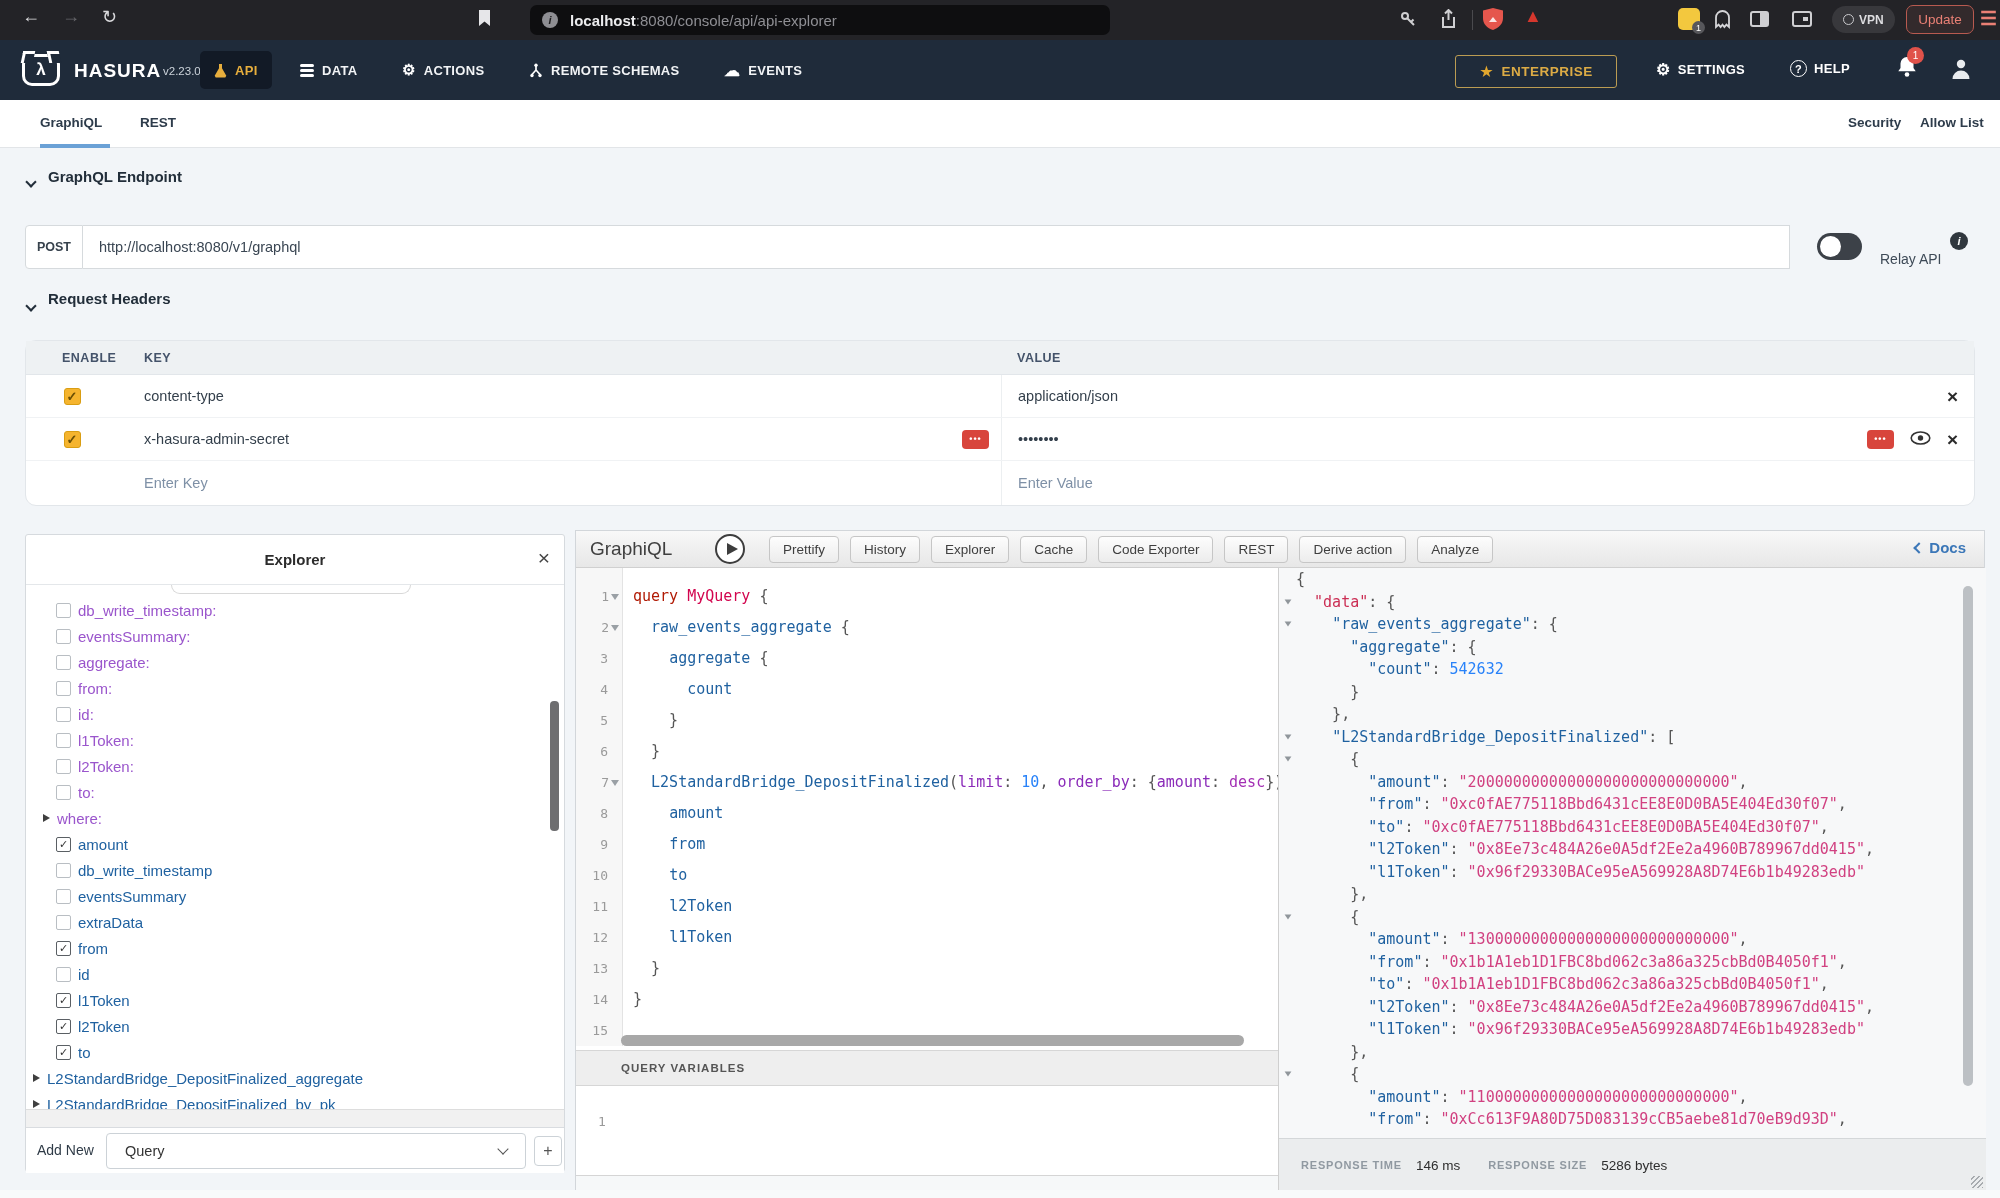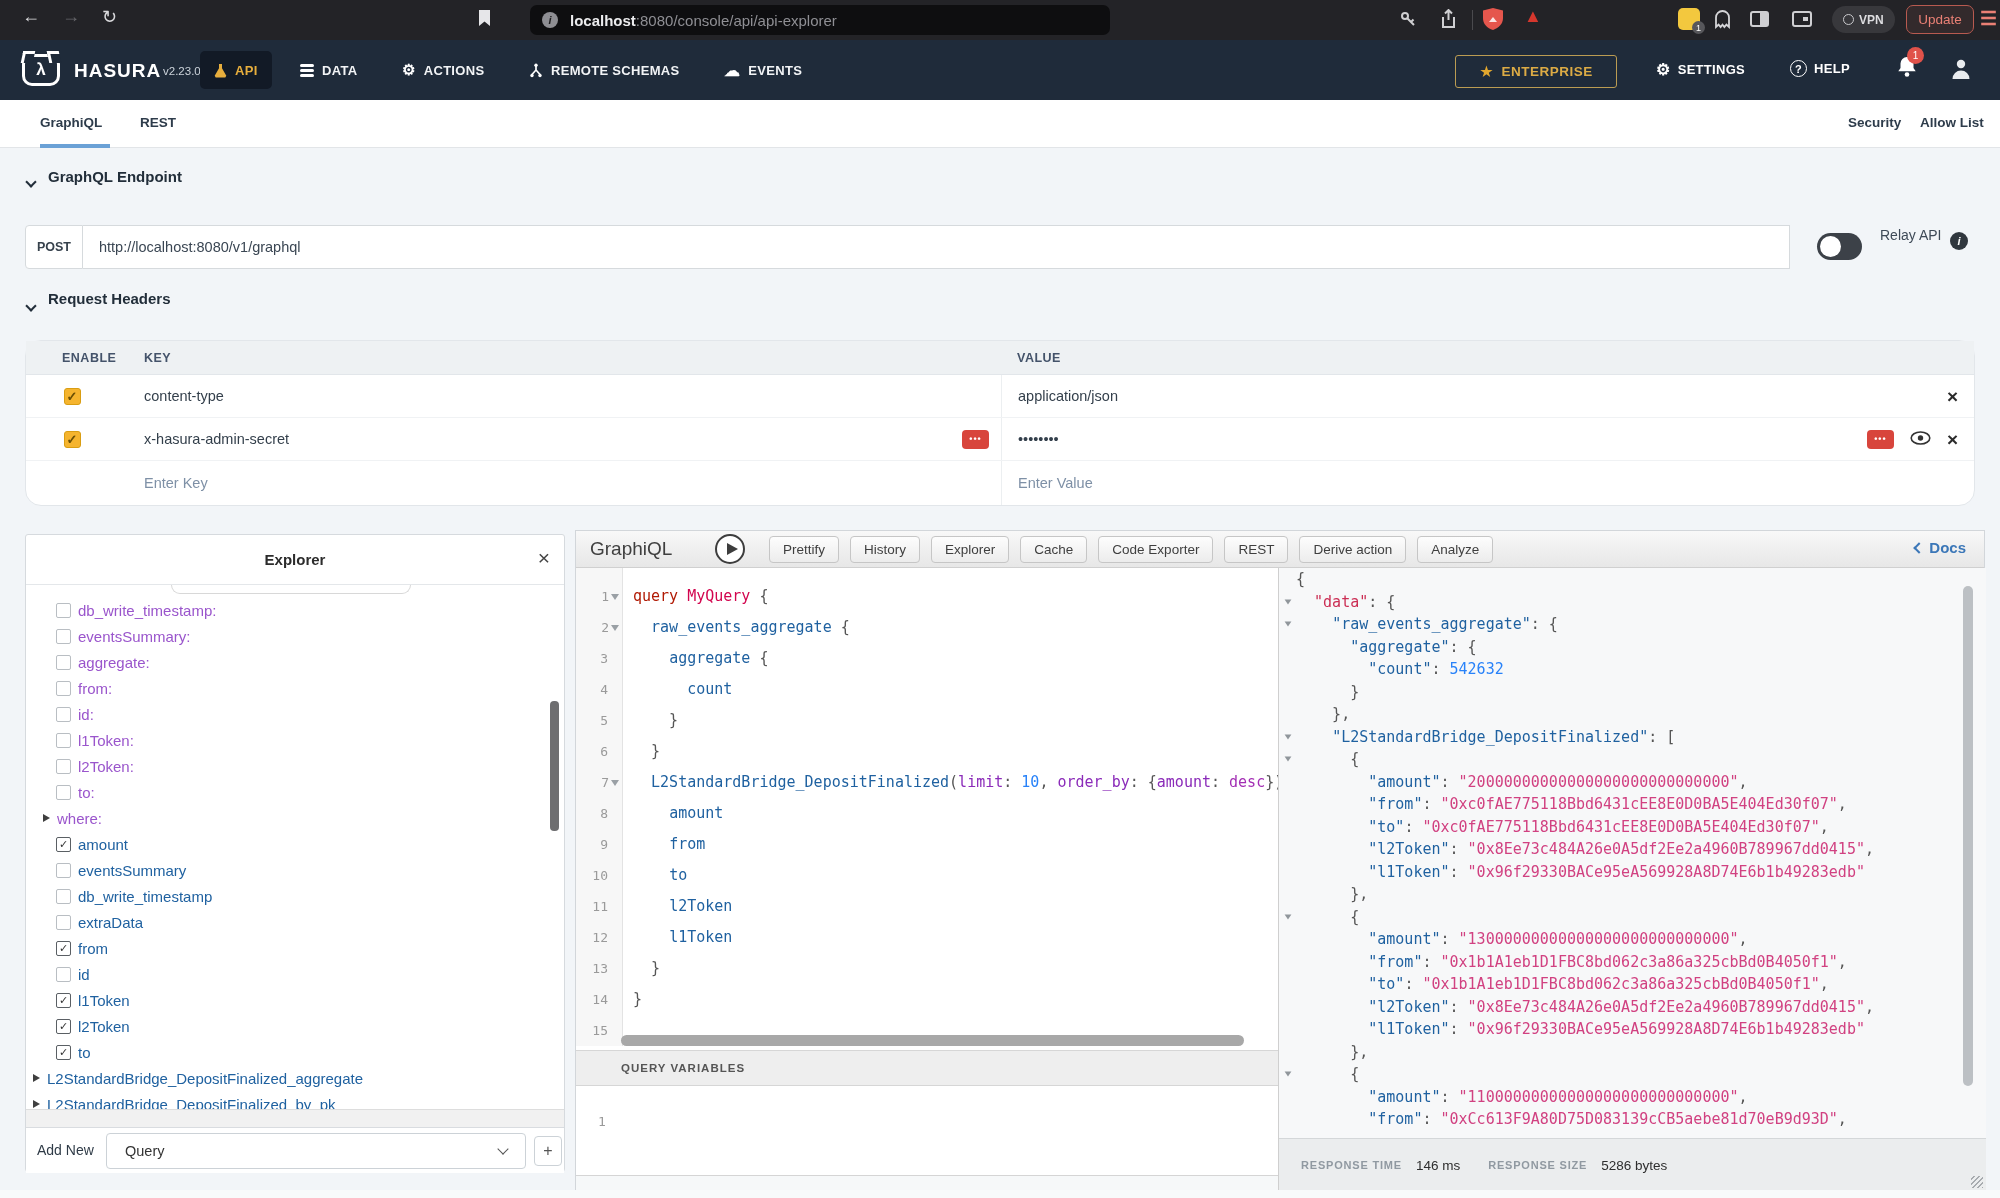--- a/index.html
+++ b/index.html
@@ -60,25 +60,25 @@
 
   
   .sect-chev { display:inline-block; width:8px; height:8px; border-right:2px solid #222e3a; border-bottom:2px solid #222e3a; transform:rotate(45deg); }
   .sect-title { font-size:15px; font-weight:bold; color:#222e3a; }
 
   
   #post-badge { left:25px; top:225px; width:58px; height:44px; background:#fff; border:1px solid #d6dadd; border-radius:4px 0 0 4px; display:flex; align-items:center; justify-content:center; font-size:12.5px; font-weight:bold; color:#37424d; }
   #endpoint-url { left:83px; top:225px; width:1707px; height:44px; background:#fff; border:1px solid #d6dadd; border-left:none; font-size:14.5px; color:#3a4653; padding:0 16px; display:flex; align-items:center; }
   #relay-toggle { left:1817px; top:233px; width:45px; height:27px; border-radius:14px; background:#3c4148; }
   #relay-toggle i { position:absolute; left:3px; top:3px; width:21px; height:21px; background:#fff; border-radius:50%; }
-  #relay-label { left:1880px; top:227px; font-size:14px; color:#3e4a57; }
+  #relay-label { left:1880px; top:251px; font-size:14px; color:#3e4a57; }
   .info-dark { width:18px; height:18px; border-radius:50%; background:#30373e; color:#fff; font-size:11px; font-weight:bold; display:flex; align-items:center; justify-content:center; font-style:italic; }
 
   
-  #hdr-card { left:25px; top:340px; width:1950px; height:166px; background:#fff; border:1px solid #e2e6ea; border-radius:16px; }
+  #hdr-card { left:25px; top:340px; width:1950px; height:166px; background:#fff; border:1px solid #e2e6ea; border-radius:11px; }
   #hdr-head { display:grid; grid-template-columns:92px 883px 1fr; height:34px; background:#eef1f3; border-bottom:1px solid #e2e6ea; align-items:center; font-size:12.5px; font-weight:bold; color:#44536a; letter-spacing:.5px; }
   #hdr-head .h1 { padding-left:36px; } #hdr-head .h2 { padding-left:26px; } #hdr-head .h3 { padding-left:16px; }
   .hrow { display:grid; grid-template-columns:92px 883px 1fr; height:43px; align-items:center; border-bottom:1px solid #f0f2f4; }
   .hrow .cell { display:flex; align-items:center; height:100%; }
   .hrow .c1 { justify-content:center; }
   .hrow .c2 { padding-left:26px; font-size:14.5px; color:#333f4b; justify-content:space-between; padding-right:12px; }
   .hrow .c3 { padding-left:16px; font-size:14.5px; color:#333f4b; border-left:1px solid #eceff1; justify-content:space-between; padding-right:16px; }
   .hrow.ph { border-bottom:none; height:44px; }
   .hrow.ph .c2, .hrow.ph .c3 { color:#7e90a6; }
   .cb-gold { width:17px; height:17px; background:#f5b42e; border:1px solid #d99d12; border-radius:3px; color:#6b4f05; font-size:13px; font-weight:bold; display:flex; align-items:center; justify-content:center; }
@@ -402,25 +402,25 @@
         <div class="xrow" style="padding-left: 17px;">
           <span class="tri-right"></span>
           <span class="arg-label">where:</span>
         </div>
         <div class="xrow" style="padding-left: 30px;">
           <span class="cb on">✓</span>
           <span class="field-label">amount</span>
         </div>
         <div class="xrow" style="padding-left: 30px;">
           <span class="cb"></span>
+          <span class="field-label">db_write_timestamp</span>
+        </div>
+        <div class="xrow" style="padding-left: 30px;">
+          <span class="cb"></span>
           <span class="field-label">eventsSummary</span>
-        </div>
-        <div class="xrow" style="padding-left: 30px;">
-          <span class="cb"></span>
-          <span class="field-label">db_write_timestamp</span>
         </div>
         <div class="xrow" style="padding-left: 30px;">
           <span class="cb"></span>
           <span class="field-label">extraData</span>
         </div>
         <div class="xrow" style="padding-left: 30px;">
           <span class="cb on">✓</span>
           <span class="field-label">from</span>
         </div>
         <div class="xrow" style="padding-left: 30px;">

